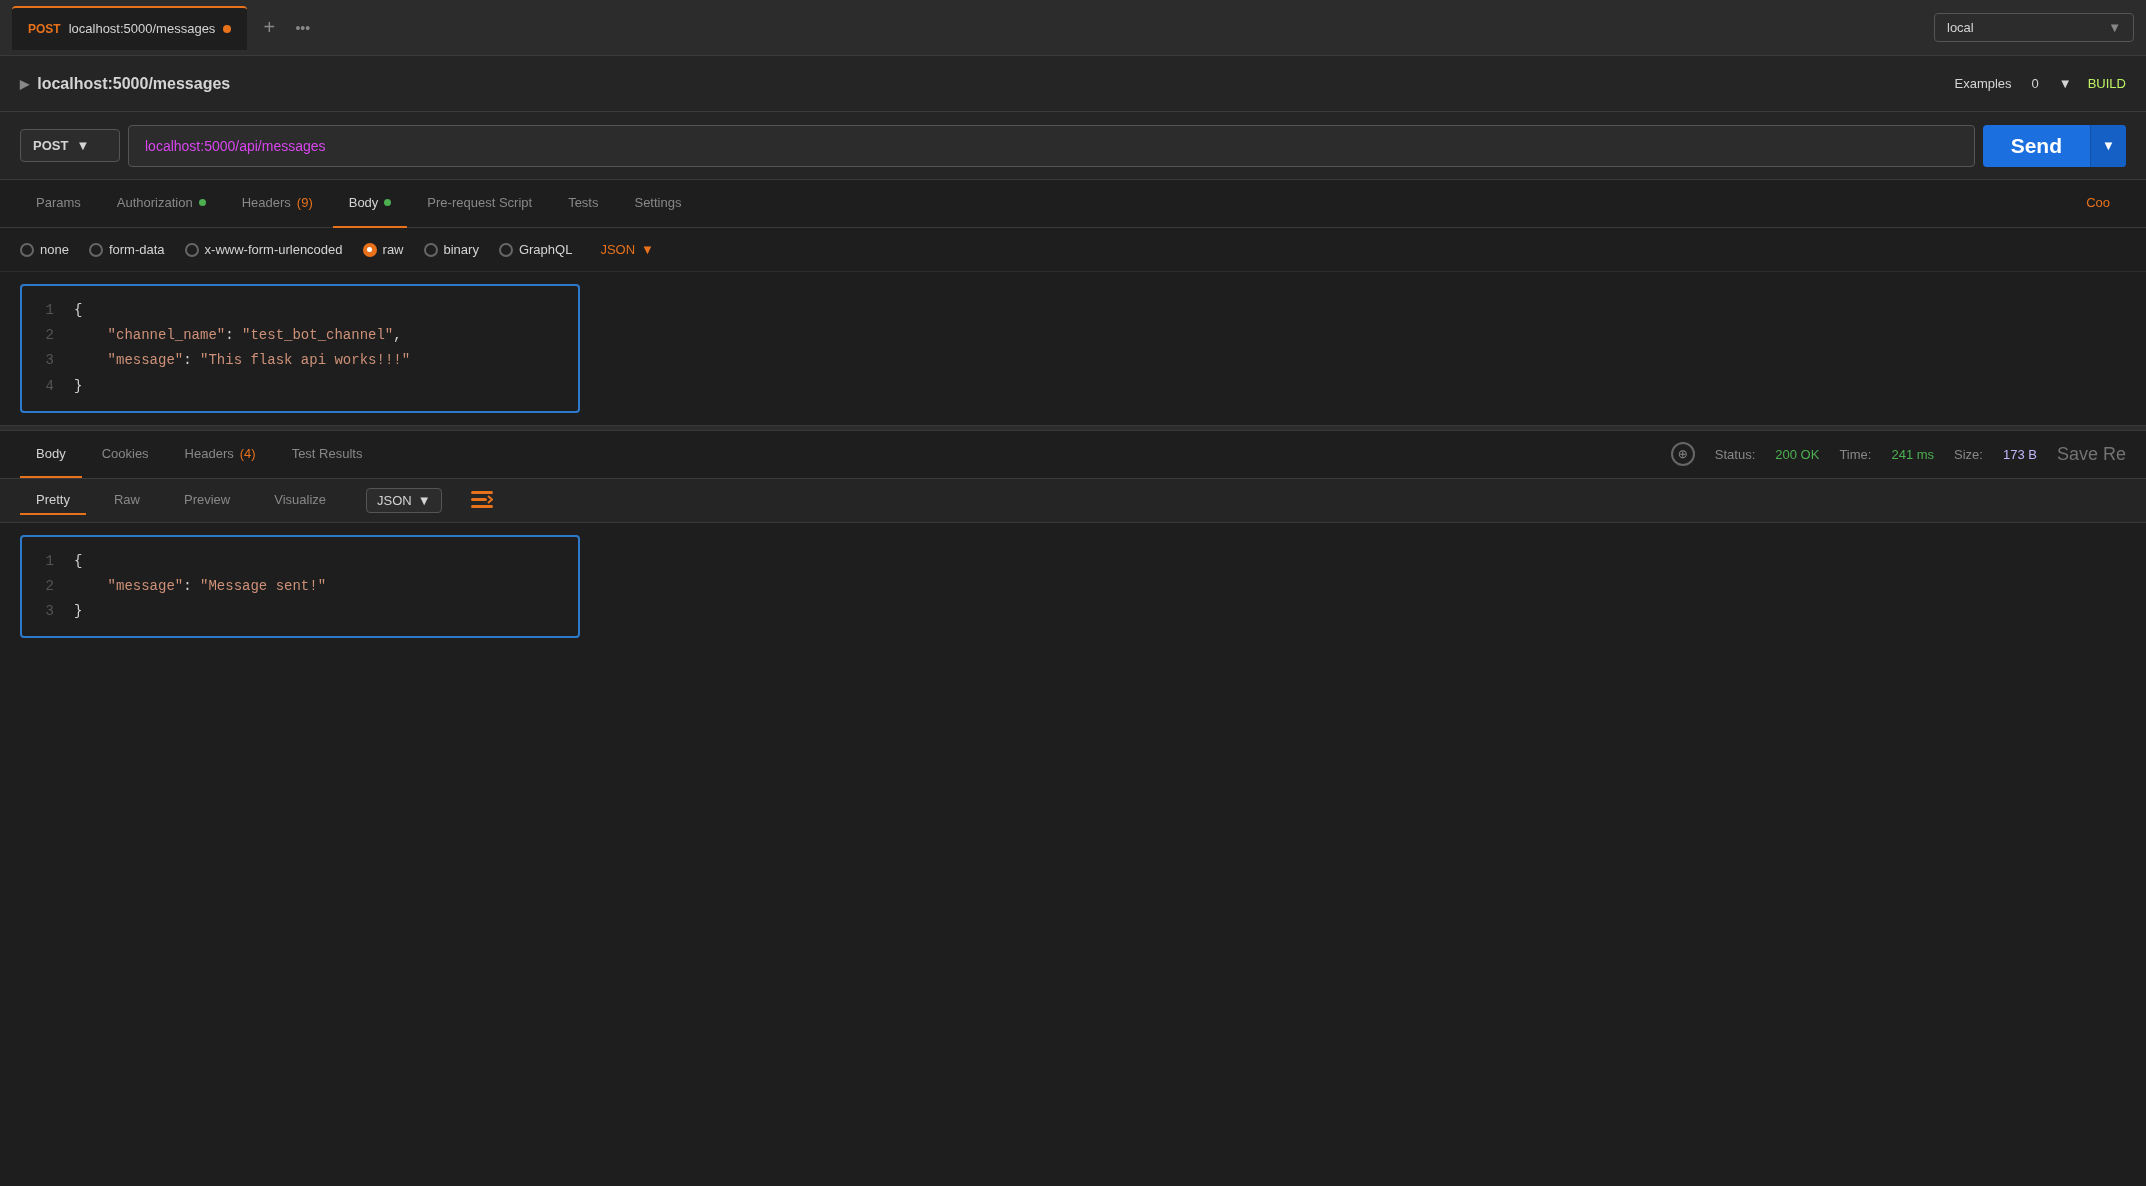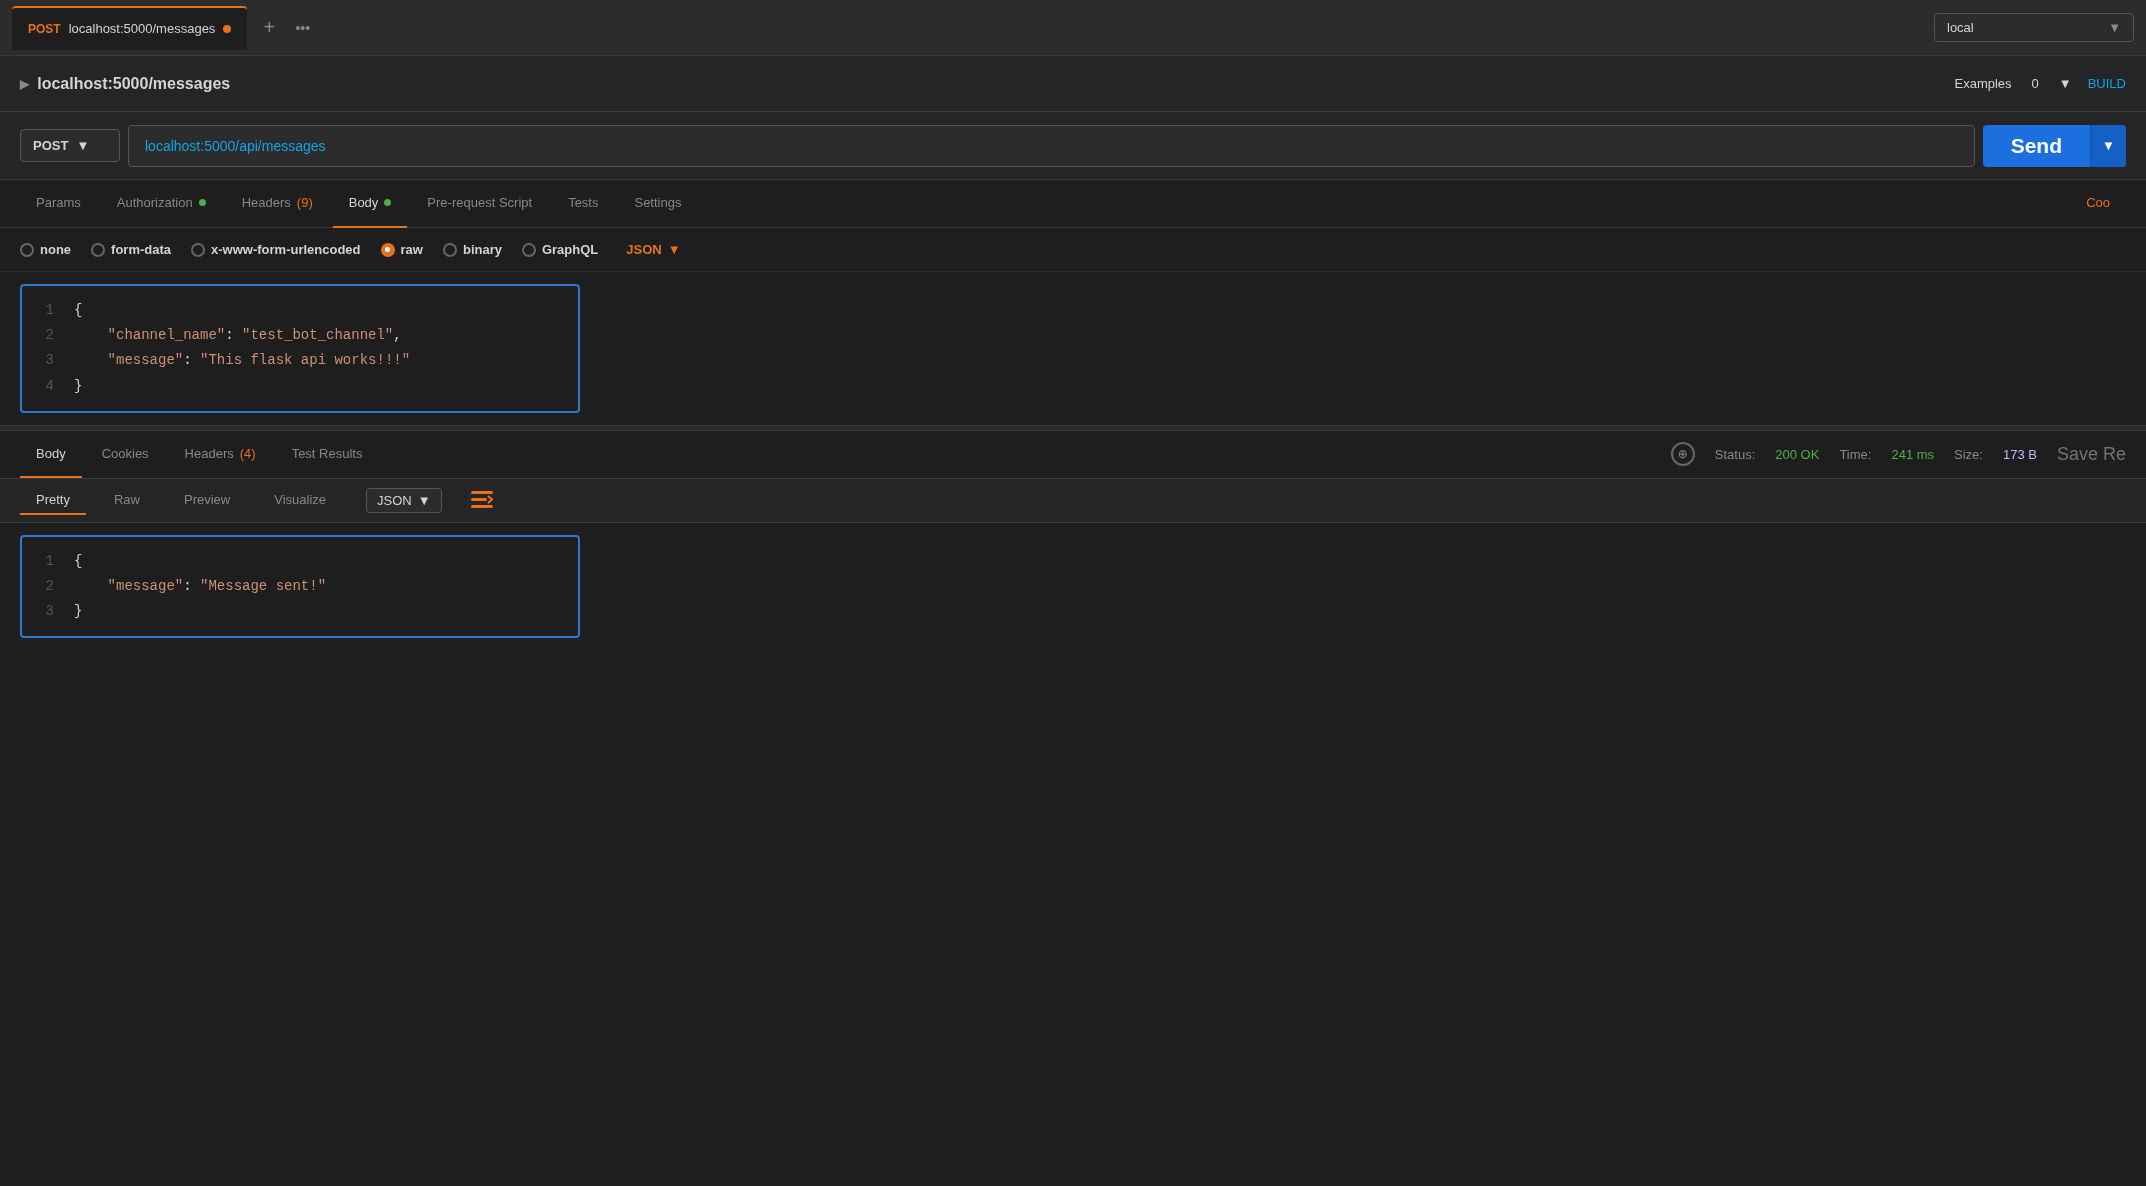--- a/index.html
+++ b/index.html
@@ -117,21 +117,21 @@
       align-items: center;
       gap: 20px;
       color: #d4d4d4;
       cursor: pointer;
       font-size: 13px;
     }
     .examples-count {
       color: #d4d4d4;
     }
     .build-btn {
-      color: #0ea5e9;
+      color: #bef264;
       font-size: 13px;
       cursor: pointer;
     }
 
     
     .url-bar {
       display: flex;
       align-items: center;
       background: #252526;
       padding: 12px 20px;
@@ -151,21 +151,21 @@
       color: #d4d4d4;
       font-weight: 600;
       gap: 8px;
     }
     .url-input {
       flex: 1;
       background: #2c2c2c;
       border: 1px solid #555;
       border-radius: 4px;
       padding: 8px 16px;
-      color: #0ea5e9;
+      color: #d946ef;
       font-size: 14px;
       height: 42px;
     }
     .send-btn {
       display: flex;
       align-items: center;
       background: #1b6fde;
       border-radius: 4px;
       height: 42px;
       overflow: hidden;
@@ -230,21 +230,20 @@
 
     
     .body-type-bar {
       display: flex;
       align-items: center;
       background: #1e1e1e;
       padding: 10px 20px;
       gap: 20px;
       border-bottom: 1px solid #2d2d2d;
       height: 44px;
-      font-weight: bold;
     }
     .radio-item {
       display: flex;
       align-items: center;
       gap: 6px;
       cursor: pointer;
       color: #d4d4d4;
       font-size: 13px;
     }
     .radio-circle {

